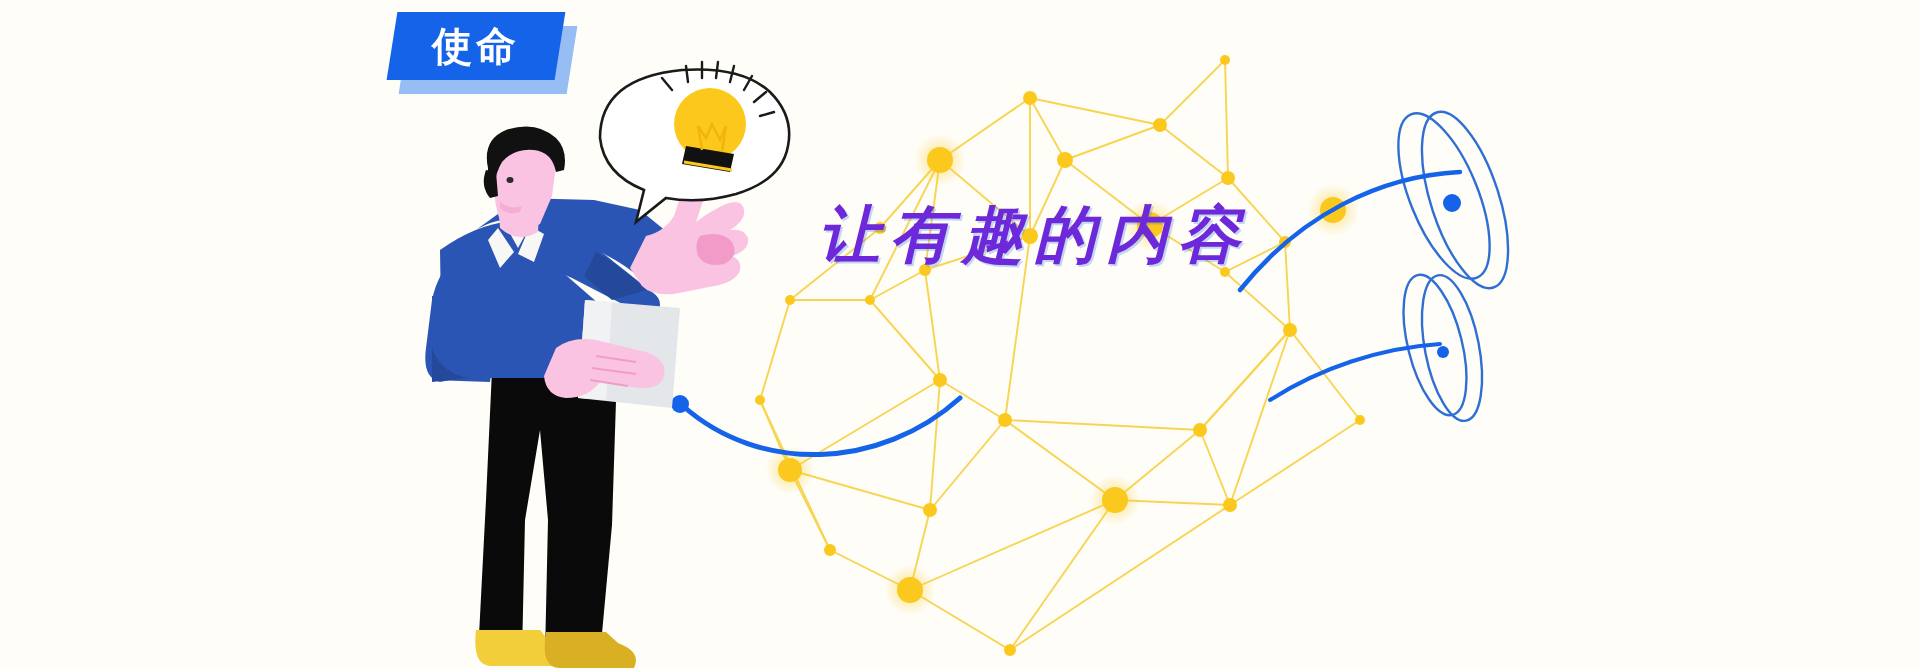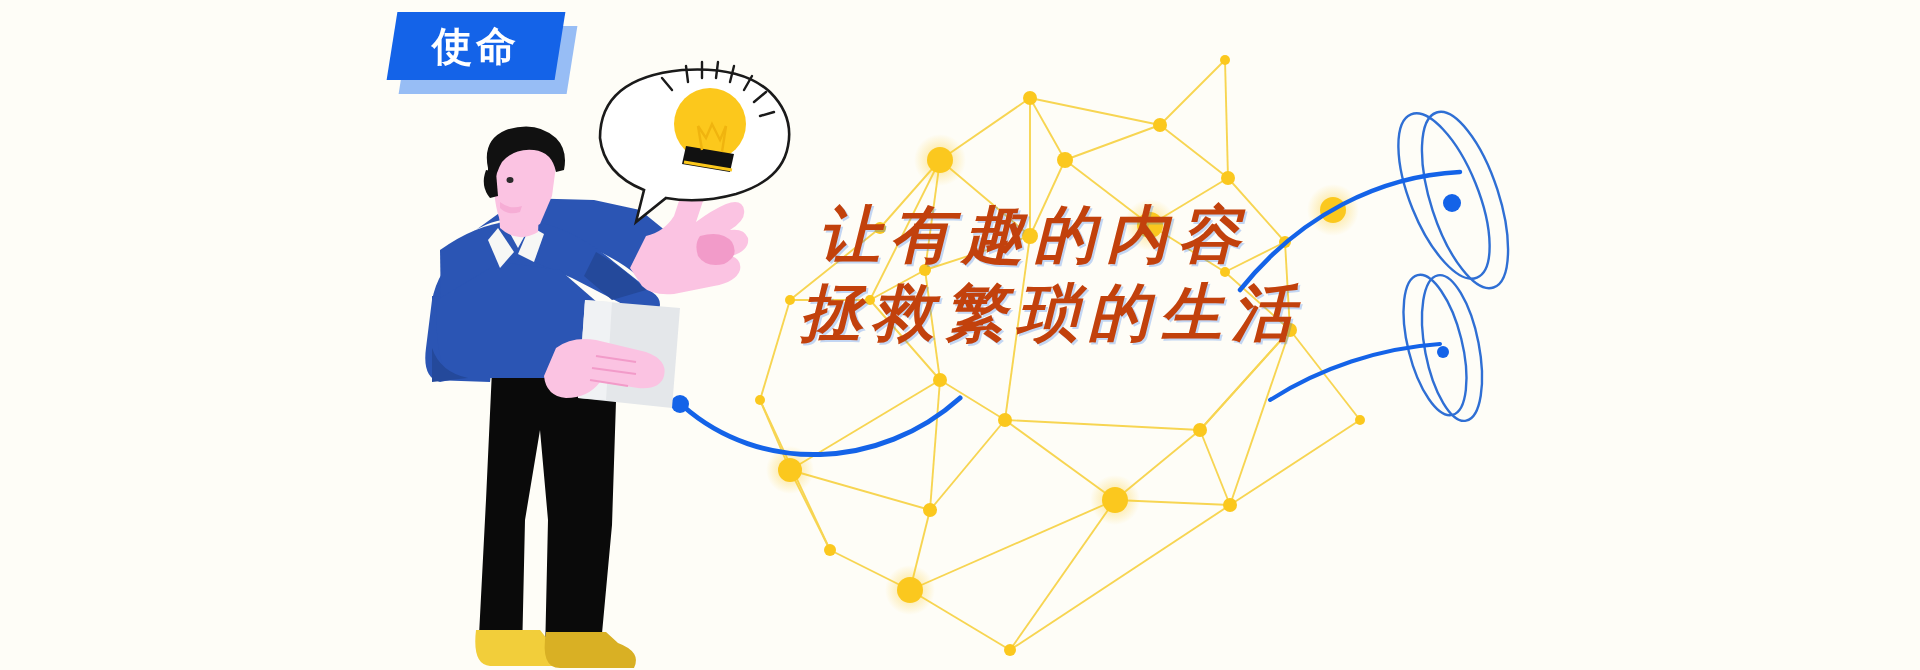--- a/index.html
+++ b/index.html
@@ -57,21 +57,21 @@
   }
   
   #headline {
     position: absolute;
     left: 818px;
     top: 196px;
     width: 700px;
     z-index: 6;
   }
   .headline-line {
-    color: #c2410c;
+    color: #6d28d9;
     font-size: 62px;
     font-weight: bold;
     font-style: italic;
     letter-spacing: 10px;
     line-height: 78px;
     white-space: nowrap;
     font-family: "DejaVu Sans", sans-serif;
     text-shadow: 2px 2px 0 rgba(20,99,232,0.25);
   }
   .headline-line.second {
@@ -315,16 +315,15 @@
 
   <div id="badge-wrap">
     <div class="badge-shadow"></div>
     <div class="badge-main">
       <span class="badge-text">使命</span>
     </div>
   </div>
 
   <div id="headline">
     <div class="headline-line">让有趣的内容</div>
-    <div class="headline-line second">拯救繁琐的生活</div>
   </div>
 
 </div>
 
 </body></html>

